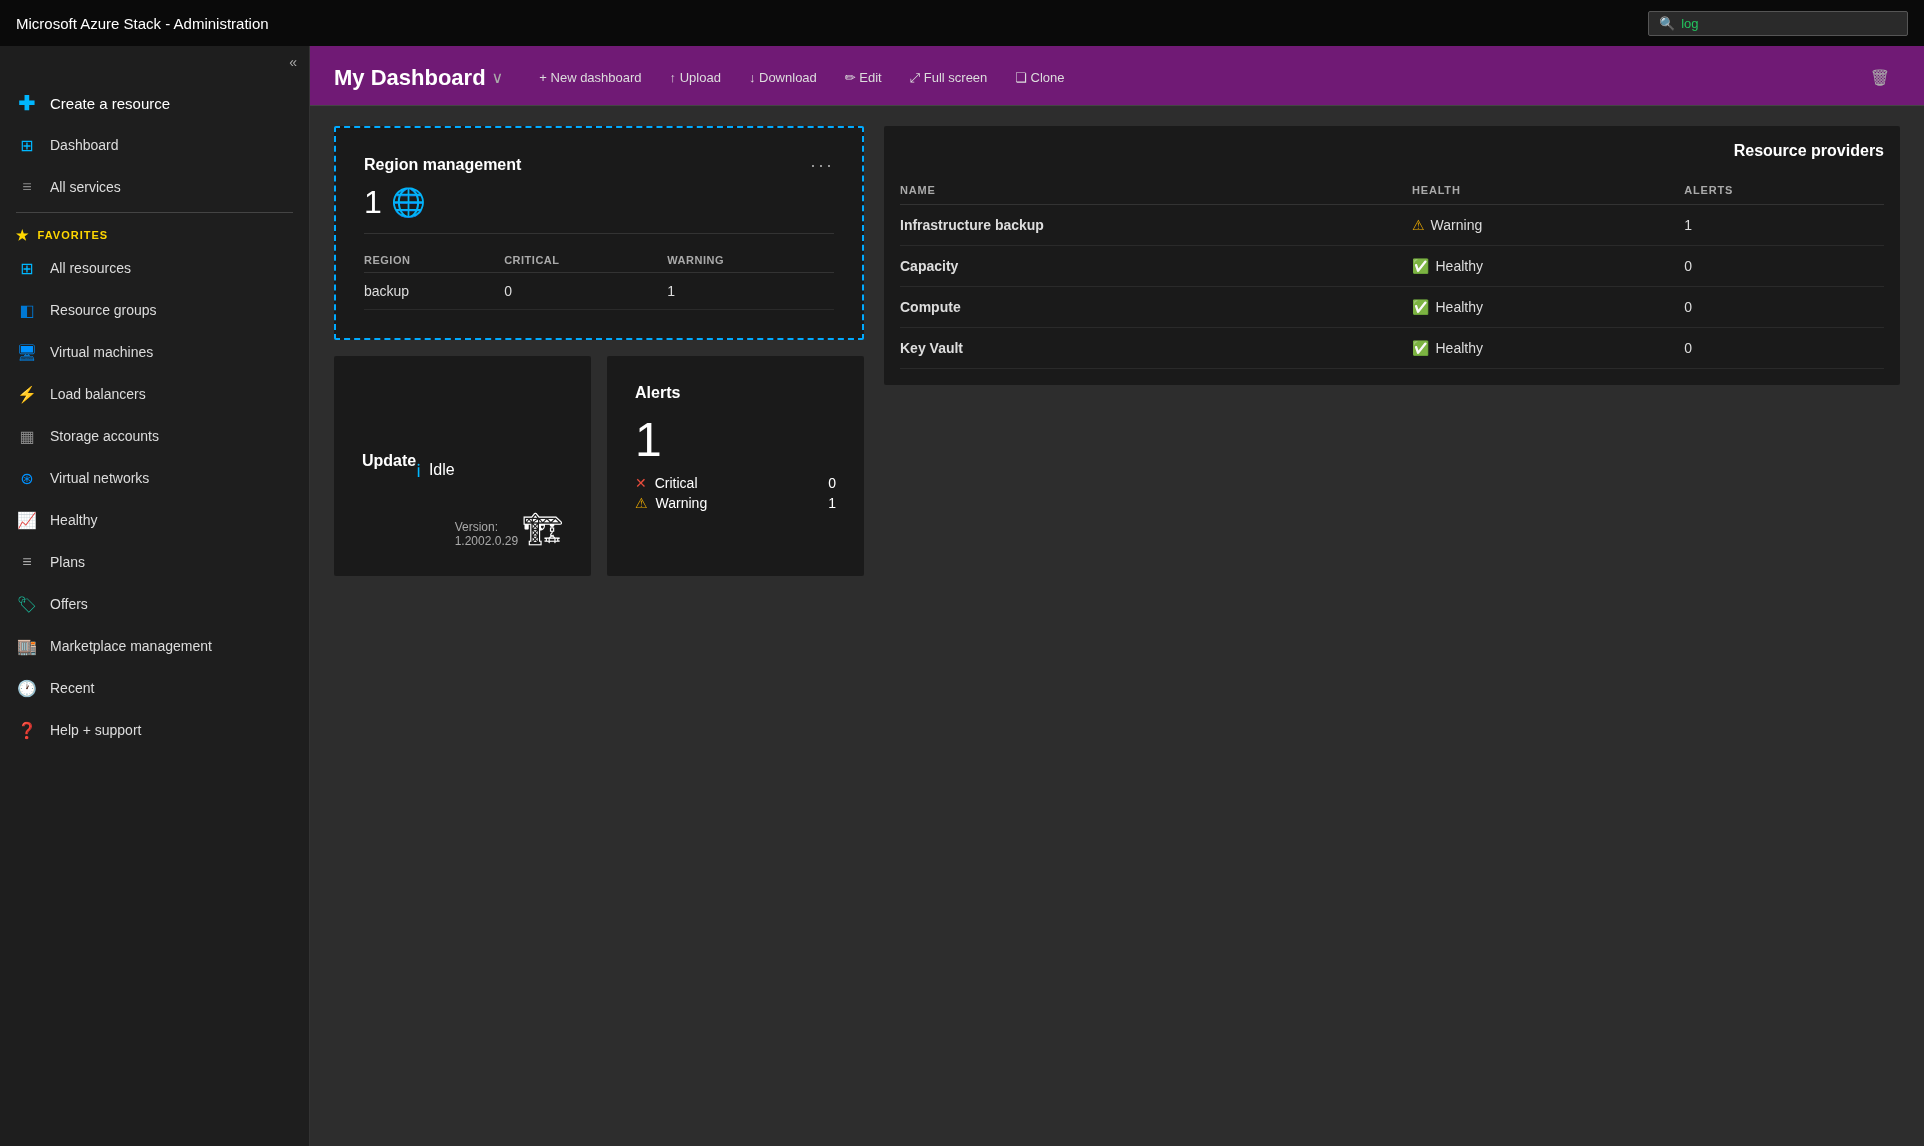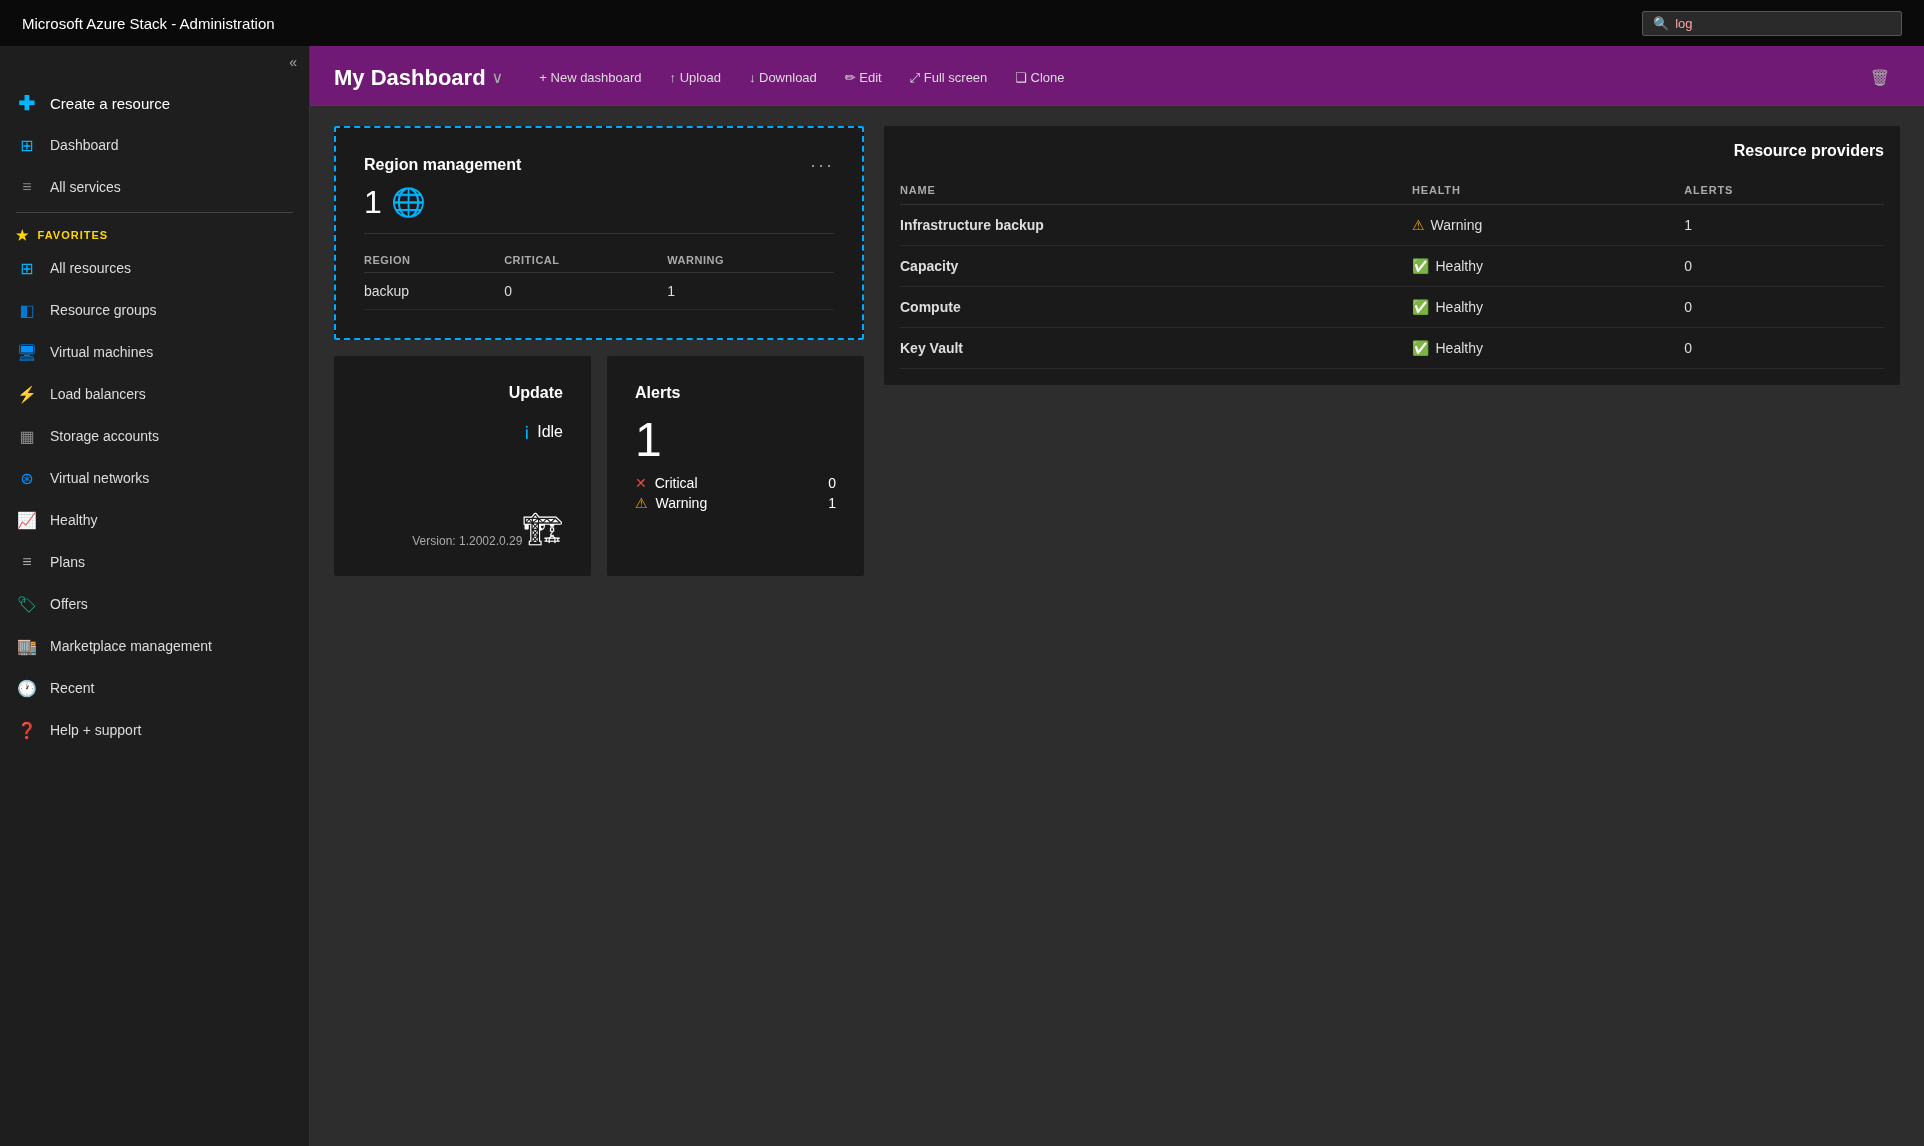--- a/index.html
+++ b/index.html
@@ -13,42 +13,42 @@
       display: flex;
       flex-direction: column;
     }
 
     
     .topbar {
       background: #0a0a0a;
       height: 46px;
       display: flex;
       align-items: center;
-      padding: 0 22px;
+      padding: 0 16px;
       flex-shrink: 0;
     }
     .topbar-title {
       color: #ffffff;
       font-size: 15px;
       font-weight: 400;
       flex: 1;
     }
     .topbar-search {
       display: flex;
       align-items: center;
       background: #2a2a2a;
       border: 1px solid #555;
       border-radius: 2px;
       padding: 4px 10px;
       width: 260px;
     }
     .topbar-search input {
       background: transparent;
       border: none;
-      color: #fca5a5;
+      color: #22c55e;
       font-size: 13px;
       outline: none;
       width: 200px;
     }
     .search-icon-char {
       color: #aaa;
       margin-right: 6px;
       font-size: 13px;
     }
 
@@ -266,24 +266,23 @@
     }
 
     
     .bottom-row {
       display: flex;
       gap: 16px;
     }
     .tile-update {
       flex: 1;
       display: flex;
-      flex-direction: column;
+      flex-direction: row;
       justify-content: space-between;
       min-height: 220px;
-      align-items: flex-end;
     }
     .update-status {
       display: flex;
       align-items: center;
       gap: 8px;
       font-size: 16px;
       margin-top: 8px;
     }
     .update-info-icon { font-size: 18px; }
     .update-footer {

